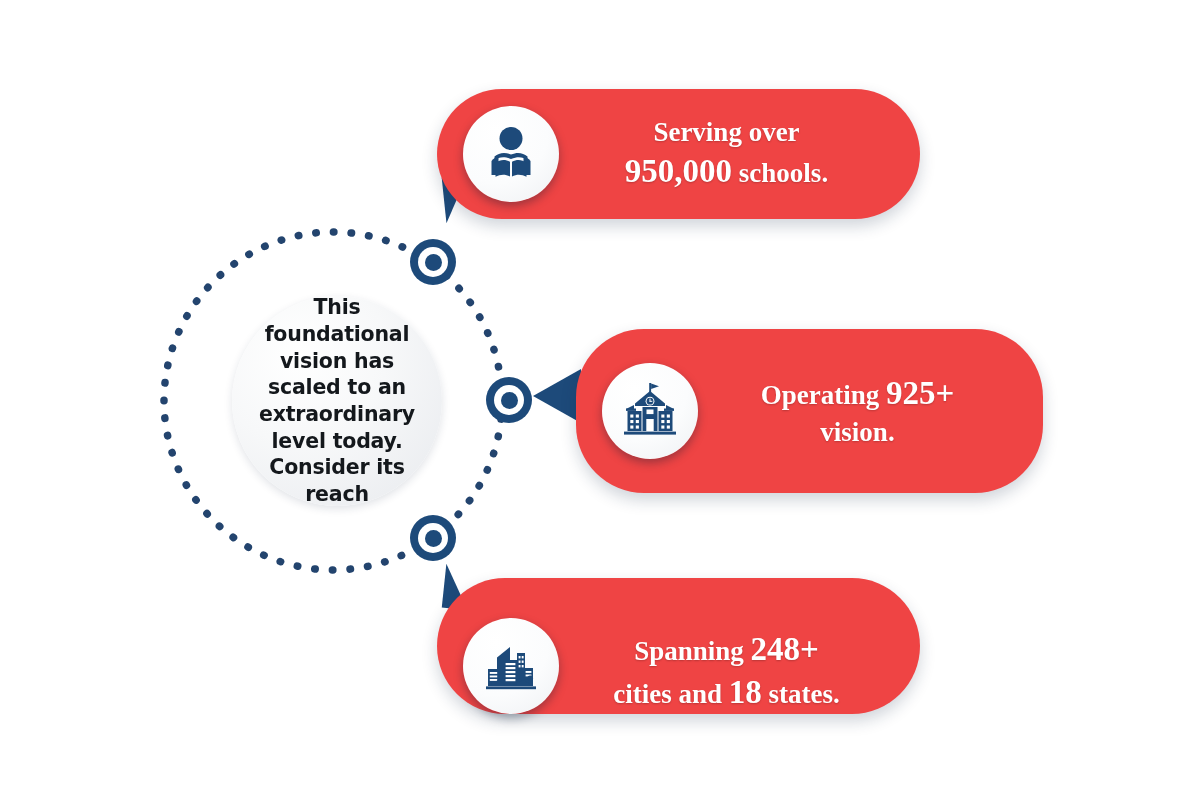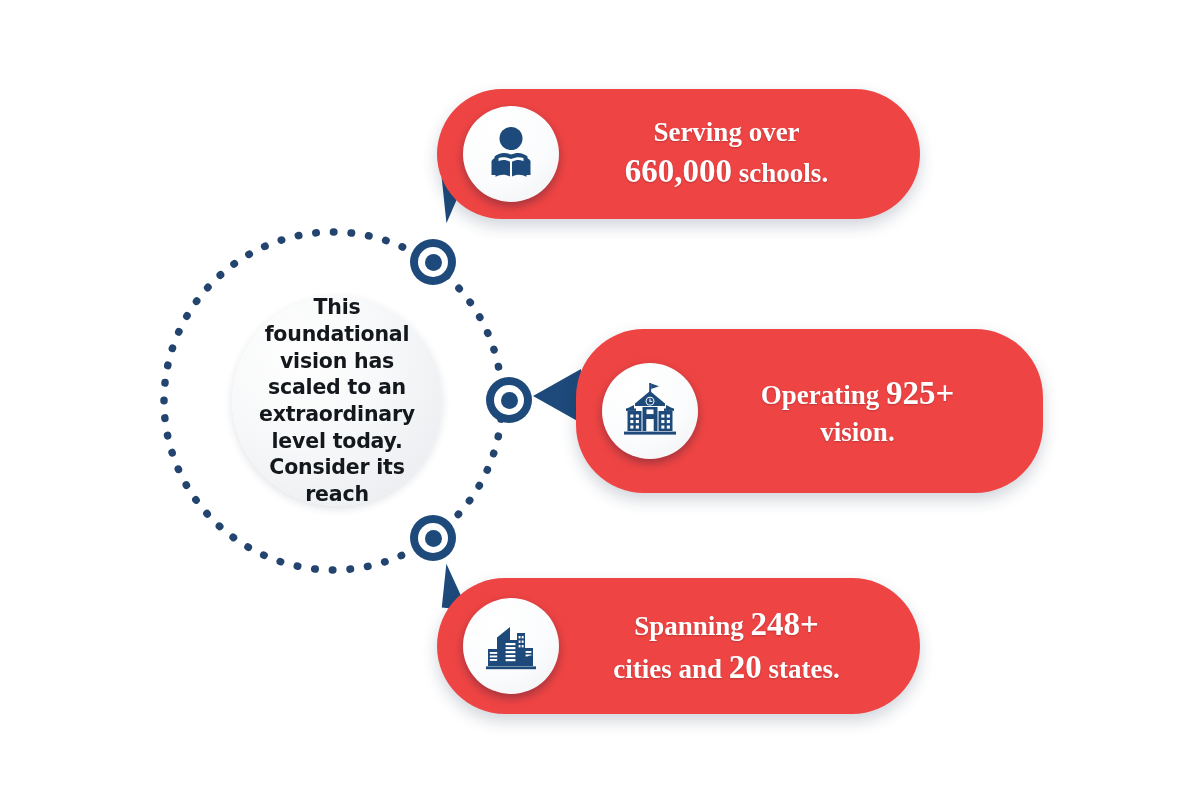--- a/index.html
+++ b/index.html
@@ -177,20 +177,21 @@
   }
 
   
   #bubble-3 {
     left: 437px;
     top: 578px;
     width: 483px;
     height: 136px;
     padding-left: 26px;
     box-sizing: border-box;
+    align-items: flex-end;
   }
   #tail-3 {
     left: 444px;
     top: 565px;
     border-left: 26px solid #1d4a7a;
     border-top: 44px solid transparent;
     transform: rotate(6deg);
   }
 </style>
 </head>
@@ -229,21 +230,21 @@
                    L47.5 37 C43 34 38 33 31 36 C24 33 19 34 14.5 37 Z"></path>
           <path d="M11.5 38 C13.5 35.5 16 34 18.5 33.3 L18.5 52 L11.5 52 Z"></path>
           <path d="M50.5 38 C48.5 35.5 46 34 43.5 33.3 L43.5 52 L50.5 52 Z"></path>
           <path d="M15.5 39.5 C20 36.8 25 36 30 38.8 L30 53.5 C25 50.7 20 51.3 15.5 53.7 Z"></path>
           <path d="M46.5 39.5 C42 36.8 37 36 32 38.8 L32 53.5 C37 50.7 42 51.3 46.5 53.7 Z"></path>
         </g>
       </svg>
     </div>
     <div class="bubble-text">
       <span>Serving over</span><br>
-      <span class="big">660,000</span><span> schools.</span>
+      <span class="big">950,000</span><span> schools.</span>
     </div>
   </div>
 
   <div class="tail" id="tail-2"></div>
   <div class="bubble" id="bubble-2">
     <div class="badge">
       <svg width="64" height="64" viewBox="0 0 64 64" aria-hidden="true">
         <g fill="#1d4a7a">
 
           <rect x="31.2" y="4" width="1.9" height="11"></rect>
@@ -333,17 +334,17 @@
 
           <path d="M47 44.5 C47 41.5 49 39.8 51.2 40.6 C53.4 41.4 53.8 44.4 52 45.8
                    L52 51 L50 51 L50 46 Z"></path>
 
           <rect x="6" y="51.4" width="50" height="2.8"></rect>
         </g>
       </svg>
     </div>
     <div class="bubble-text">
       <span>Spanning </span><span class="big">248+</span><br>
-      <span>cities and </span><span class="big">20</span><span> states.</span>
+      <span>cities and </span><span class="big">18</span><span> states.</span>
     </div>
   </div>
 
 </div>
 
 </body></html>

